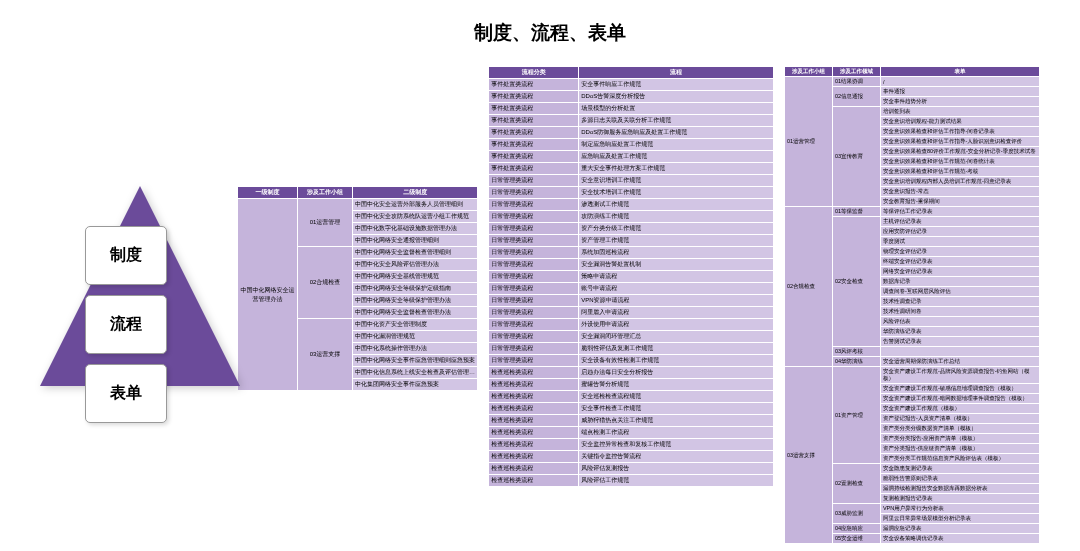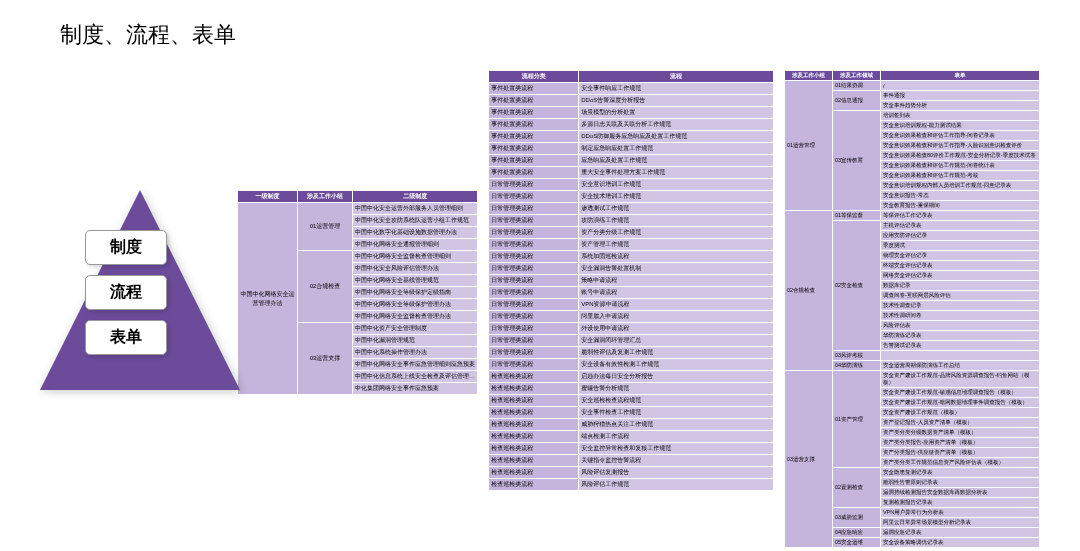--- a/index.html
+++ b/index.html
@@ -4,23 +4,24 @@
 <style>
   * { box-sizing: border-box; }
   body {
     margin: 0;
     padding: 20px 40px;
     font-family: "Microsoft YaHei", "SimHei", sans-serif;
     background: #fff;
     width: 1080px;
   }
   h1.title {
-    font-size: 22px;
-    font-weight: normal;
+    font-size: 19px;
+    font-weight: bold;
     margin: 0 0 20px 20px;
+    text-align: center;
   }
   .page {
     display: flex;
     align-items: flex-start;
     gap: 10px;
   }
   
   .pyramid-wrap {
     position: relative;
     width: 200px;
@@ -38,21 +39,21 @@
   }
   .py-labels {
     position: absolute;
     top: 40px; left: 45px;
     display: flex; flex-direction: column; gap: 10px;
   }
   .py-label {
     background: #fff;
     border: 1px solid #999;
     border-radius: 5px;
-    padding: 6px 24px;
+    padding: 18px 24px;
     font-size: 16px;
     font-weight: bold;
     text-align: center;
     box-shadow: 2px 2px 4px rgba(0,0,0,.15);
   }
   
   .tbl {
     border-collapse: collapse;
     font-size: 6px;
     table-layout: fixed;

